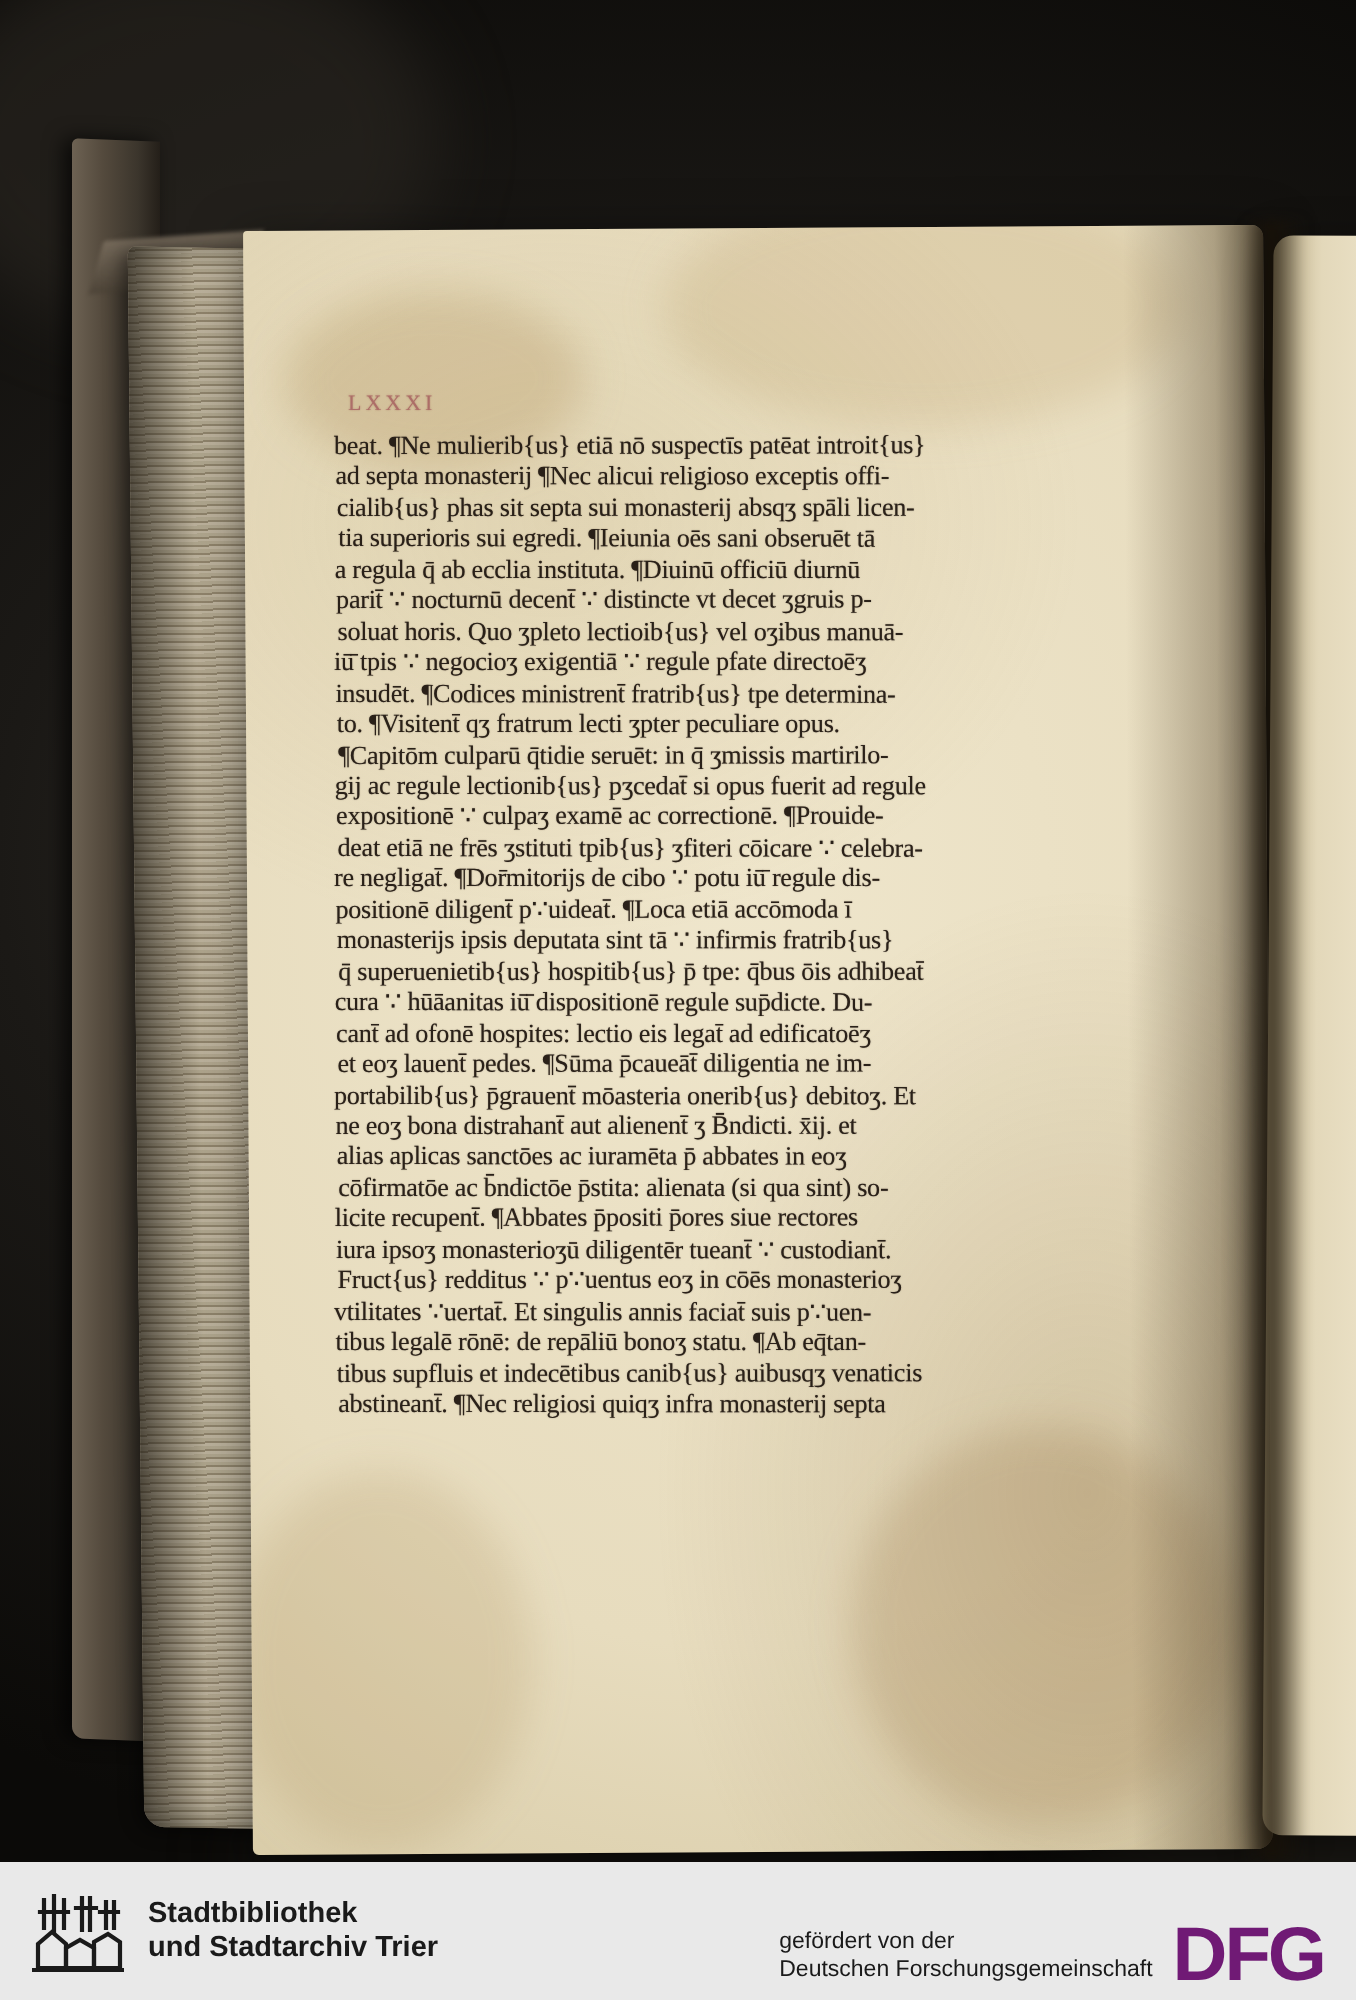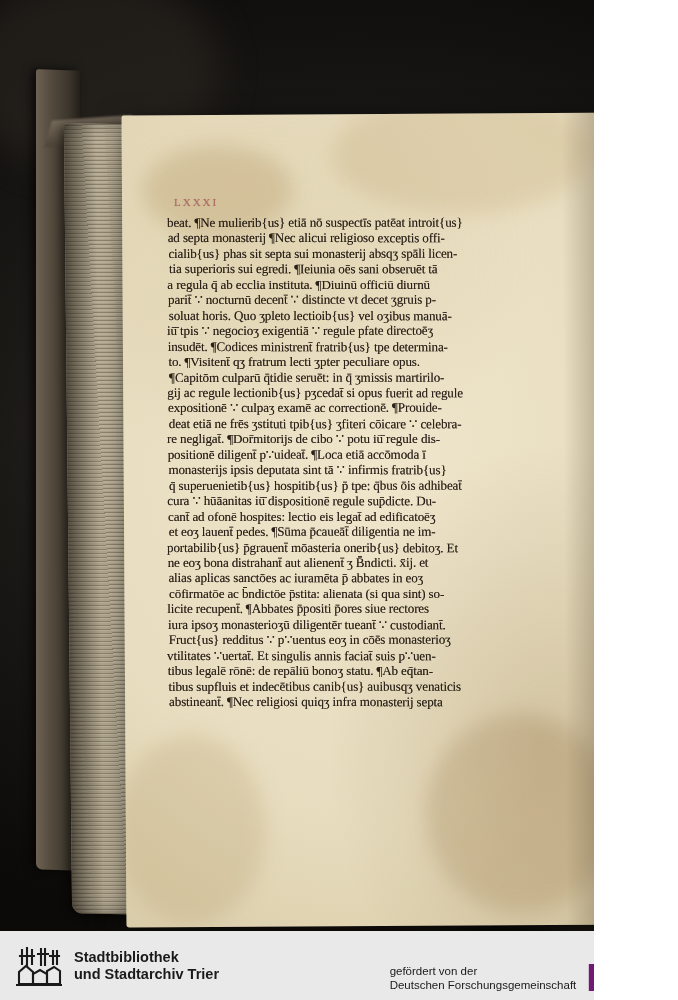--- a/index.html
+++ b/index.html
@@ -9,21 +9,21 @@
   }
   body {
     width: 678px;
     height: 1000px;
     overflow: hidden;
     font-family: "Liberation Sans", sans-serif;
   }
 
   #page {
     position: relative;
-    width: 594px;
+    width: 678px;
     height: 1000px;
     background: #0c0b09;
     overflow: hidden;
   }
 
   
   #photo {
     position: absolute;
     left: 0; top: 0;
     width: 678px;

